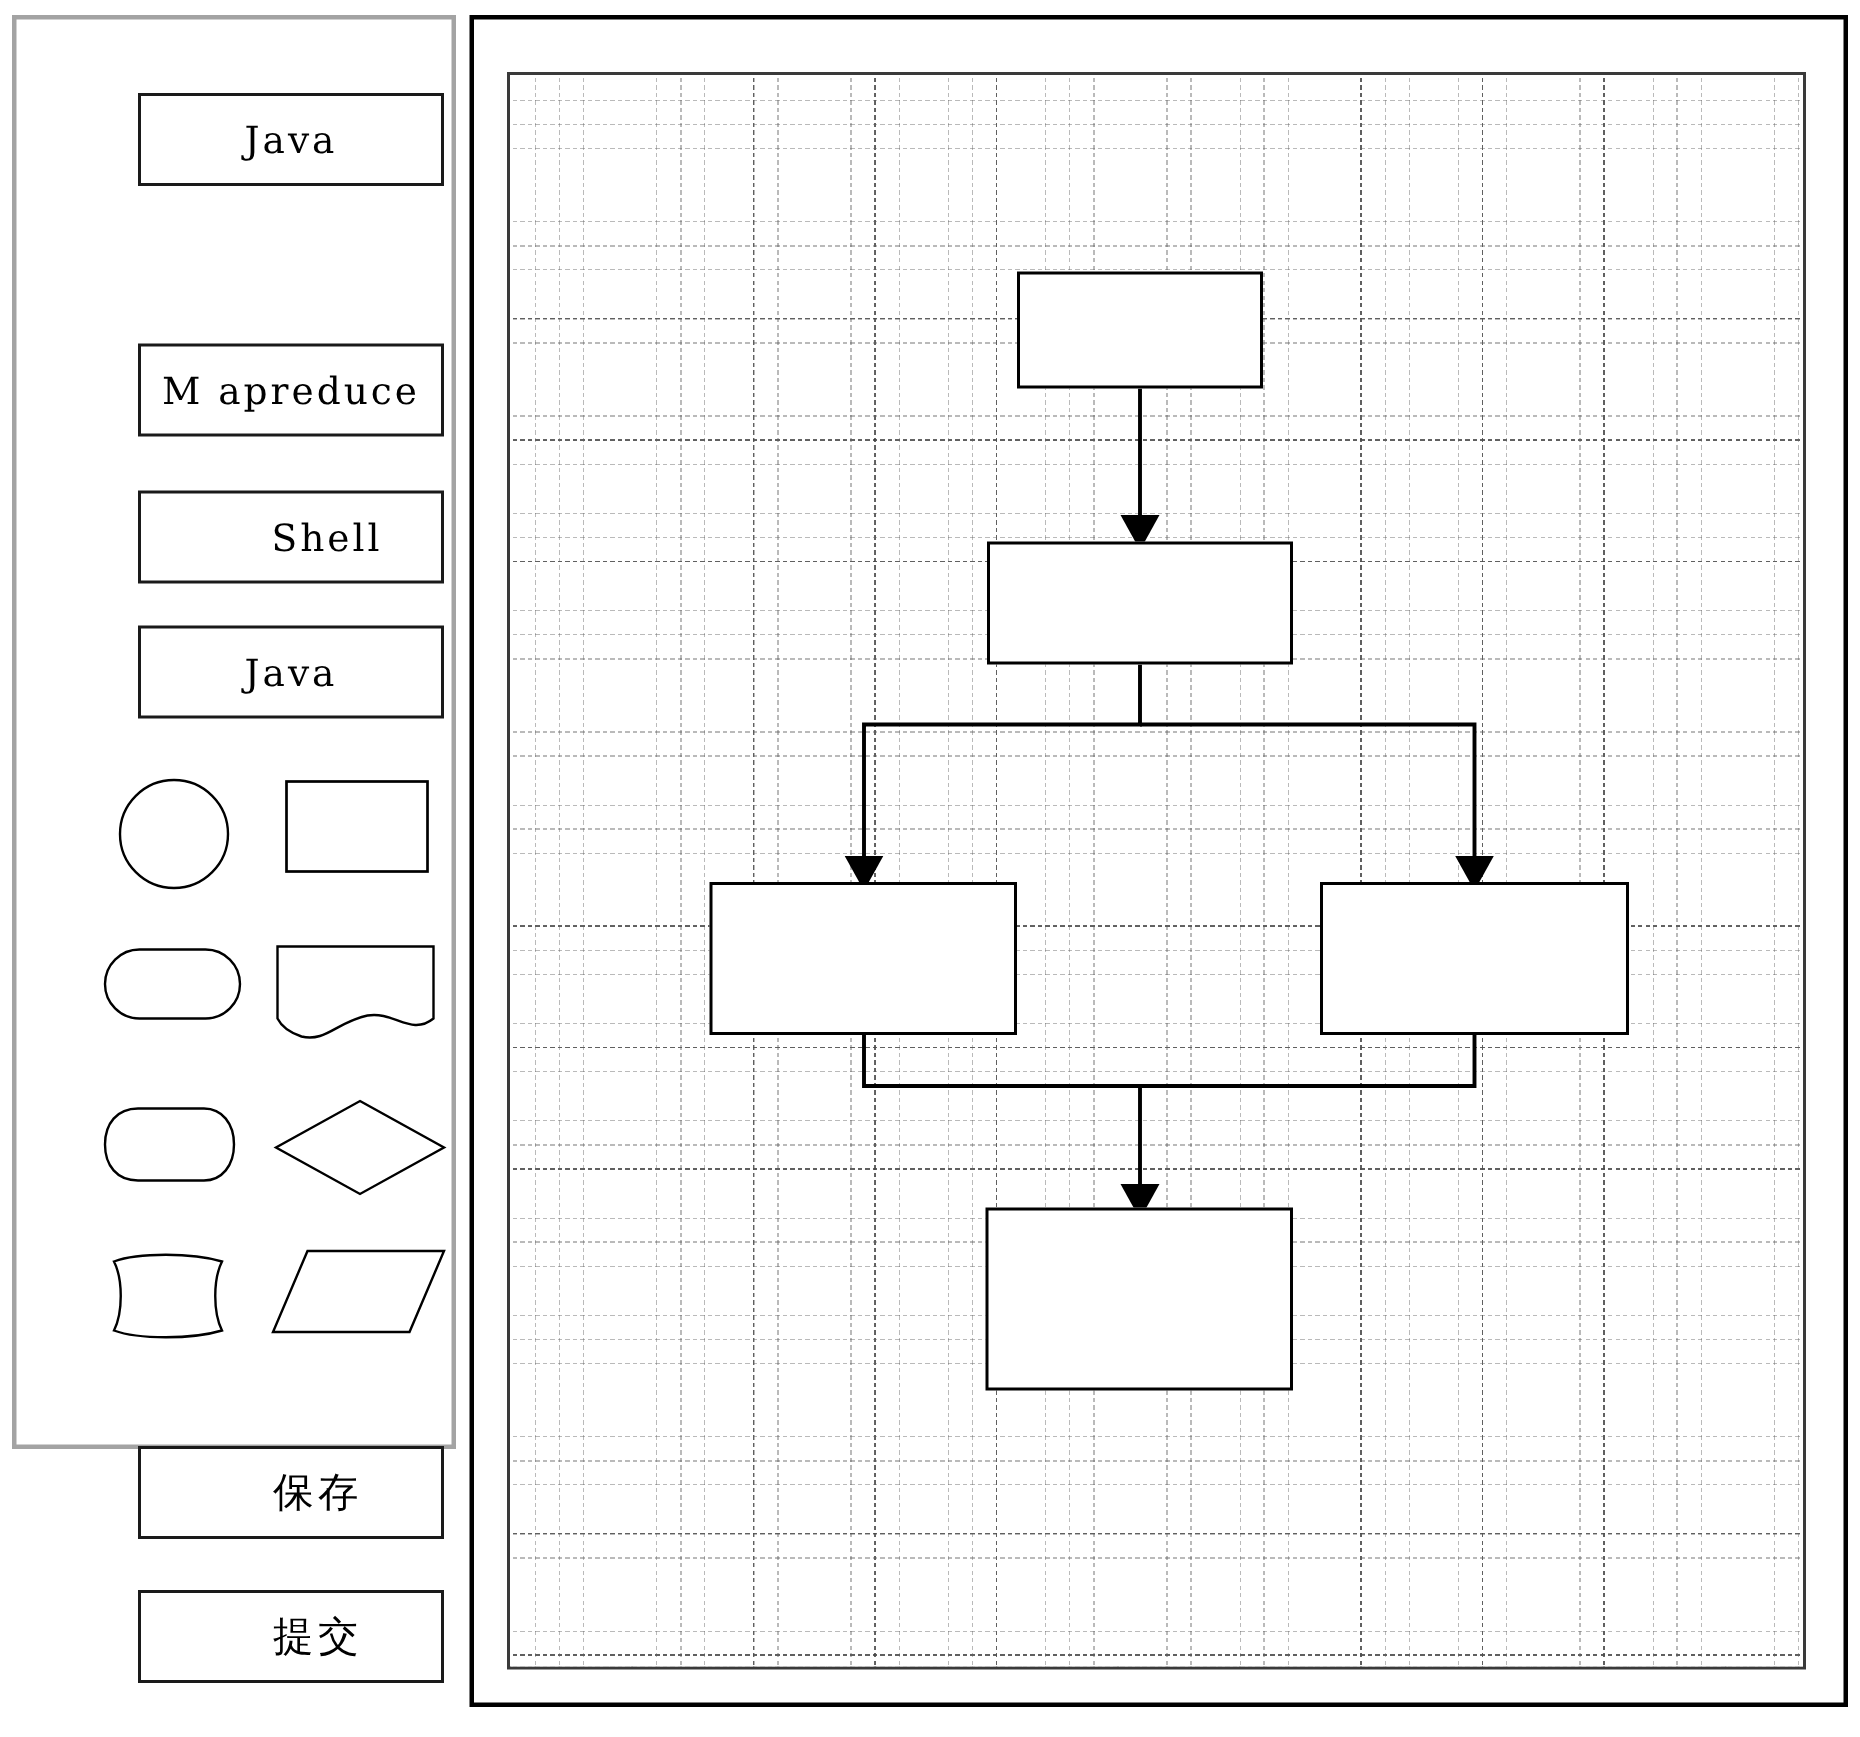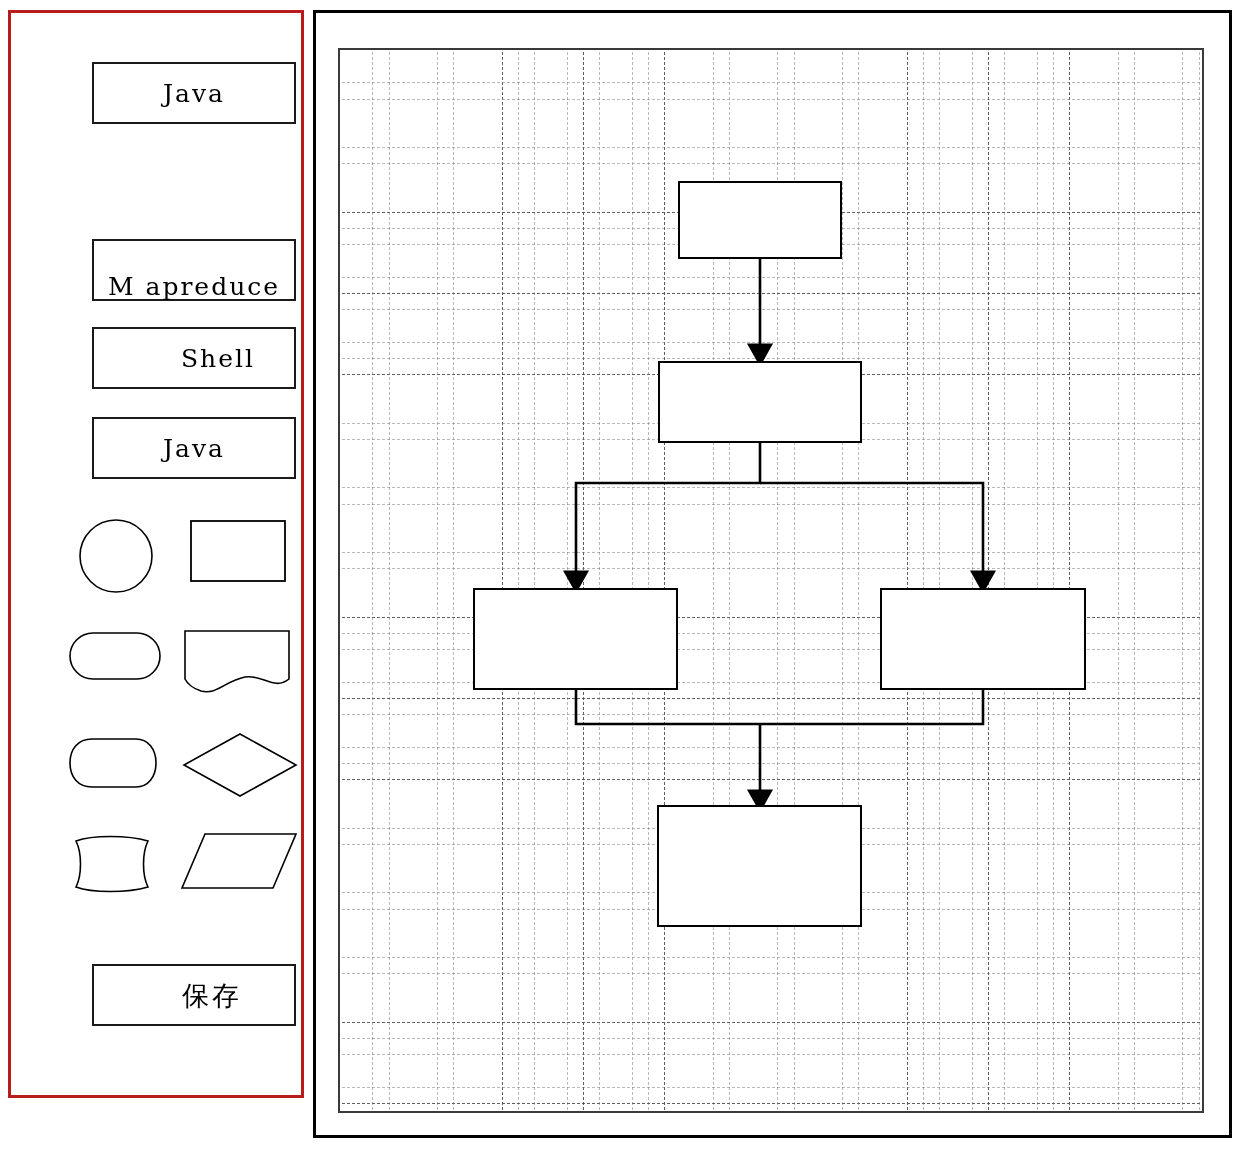--- a/index.html
+++ b/index.html
@@ -15,22 +15,22 @@
     overflow: hidden;
     position: relative;
   }
 
   
   #tool-panel {
     position: absolute;
     left: 8px;
     top: 10px;
     width: 296px;
-    height: 1088px;
-    border: 3px solid #b91c1c;
+    height: 956px;
+    border: 3px solid #a3a3a3;
     box-sizing: border-box;
     background: #ffffff;
   }
 
   .tool-button {
     position: absolute;
     left: 81px;
     width: 204px;
     height: 62px;
     border: 2px solid #1a1a1a;
@@ -139,21 +139,21 @@
   }
 </style>
 </head>
 <body>
 
 <div id="tool-panel">
 
   <div class="tool-button" style="top:49px;">
       <span class="tb-label">Java</span>
     </div>
-  <div class="tool-button" style="top:226px;align-items:flex-end;">
+  <div class="tool-button" style="top:216px;">
       <span class="tb-label">M apreduce</span>
     </div>
   <div class="tool-button" style="top:314px;padding-left:48px;">
       <span class="tb-label">Shell</span>
     </div>
   <div class="tool-button" style="top:404px;">
       <span class="tb-label">Java</span>
     </div>
 
   <div id="shape-palette">
@@ -203,20 +203,23 @@
     <div class="shape-cell" style="left:166px; top:815px;">
       <svg width="124" height="66" viewBox="0 0 124 66">
         <path d="M28 6 H119 L96 60 H5 Z" fill="#ffffff" stroke="#000000" stroke-width="1.6"></path>
       </svg>
     </div>
 
   </div>
 
   <div class="tool-button cjk" style="top:951px;">
       <span class="tb-label">保存</span>
+    </div>
+  <div class="tool-button cjk" style="top:1047px;">
+      <span class="tb-label">提交</span>
     </div>
 
 </div>
 
 <div id="canvas-panel">
   <div id="canvas-area">
     <div id="canvas-grid-dots"></div>
 
     <svg id="flow-layer" viewBox="0 0 866 1065">
       <defs>

